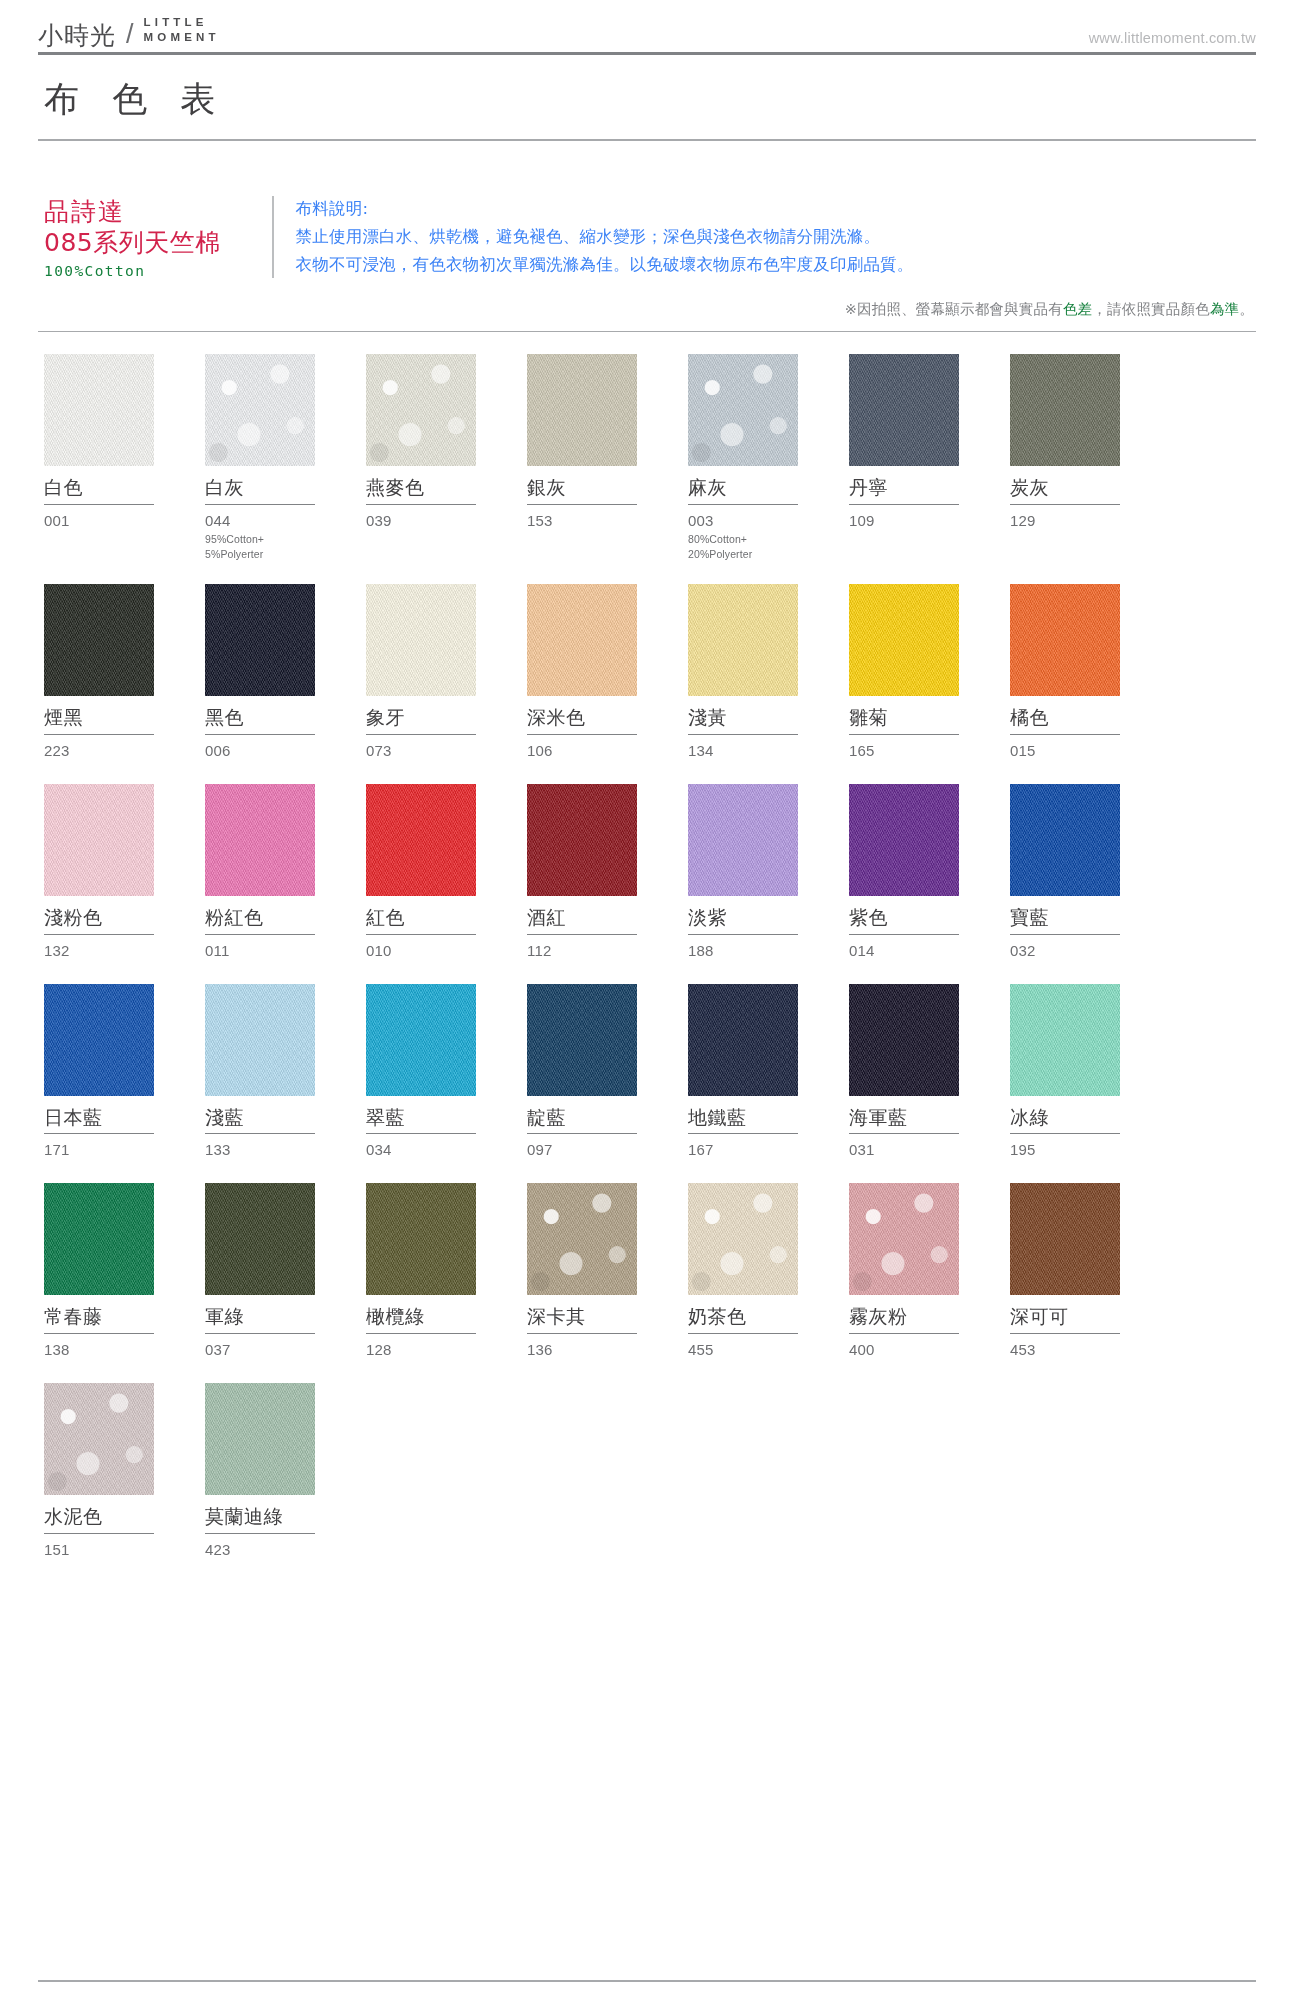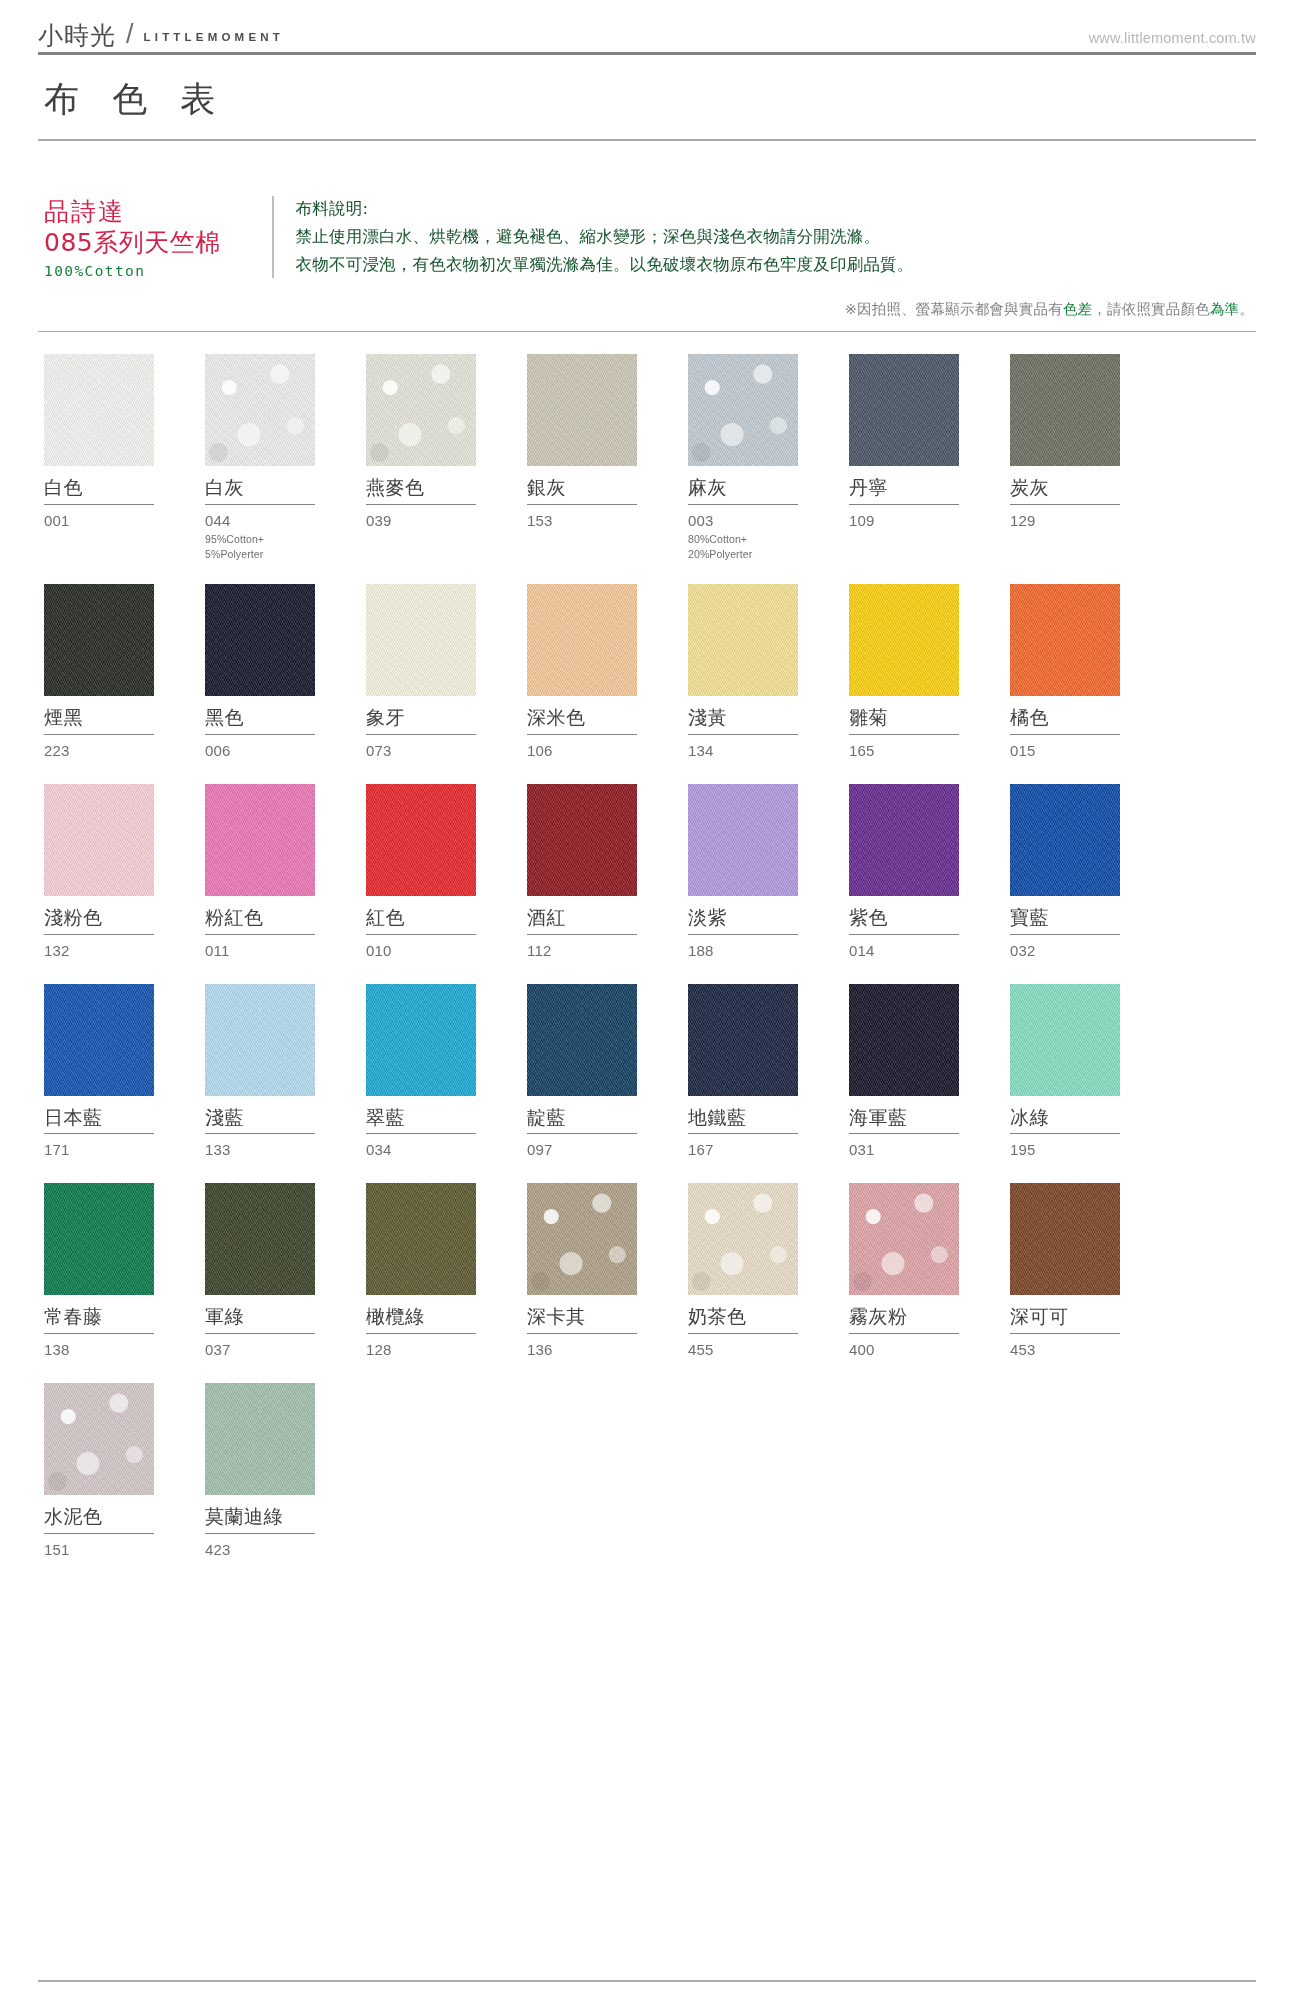--- a/index.html
+++ b/index.html
@@ -26,21 +26,21 @@
   .brand-cn {
     font-family: "DejaVu Sans", sans-serif;
     font-size: 25px;
     letter-spacing: 1px;
     color: #4d4d4f;
     line-height: 1;
     font-weight: 400;
   }
   .brand-slash { font-size: 27px; color: #6d6e71; line-height: 1; font-weight: 300; padding: 0 2px; }
   .brand-en {
-    display: flex; flex-direction: row;
+    display: flex; flex-direction: column;
     font-size: 11.5px; letter-spacing: 4.2px; line-height: 1.35;
     color: #4d4d4f; font-weight: 700; padding-bottom: 2px;
   }
   .site-url {
     font-size: 14.5px; color: #b6b7b9; letter-spacing: 0.2px; padding-bottom: 2px;
   }
   .rule-thick { height: 3px; background: #808285; margin: 0 8px; }
   .rule-thin { height: 1.6px; background: #a7a9ac; margin: 0 8px; }
 
   
@@ -62,21 +62,21 @@
     color: #d2234c; font-size: 25px; letter-spacing: 0.5px; line-height: 1.25; font-weight: 400;
   }
   .series-comp {
     color: #15803d; font-size: 14.5px; letter-spacing: 1.4px; padding-top: 5px;
     font-family: "DejaVu Sans Mono", monospace;
   }
   .info-divider { width: 1.6px; background: #bcbec0; margin: 2px 22px 2px 0; align-self: stretch; }
   .info-right { flex: 1; padding-top: 1px; }
   .info-line {
     font-family: "DejaVu Sans", sans-serif;
-    font-size: 16.5px; color: #14532d; line-height: 1.72; letter-spacing: 0.2px;
+    font-size: 16.5px; color: #3b82f6; line-height: 1.72; letter-spacing: 0.2px;
   }
 
   
   .disclaimer {
     text-align: right; padding: 14px 10px 12px 0;
     font-family: "DejaVu Sans", sans-serif;
     font-size: 14.5px; color: #808285; letter-spacing: 0.2px;
   }
   .disclaimer .hl { color: #15803d; }
 

